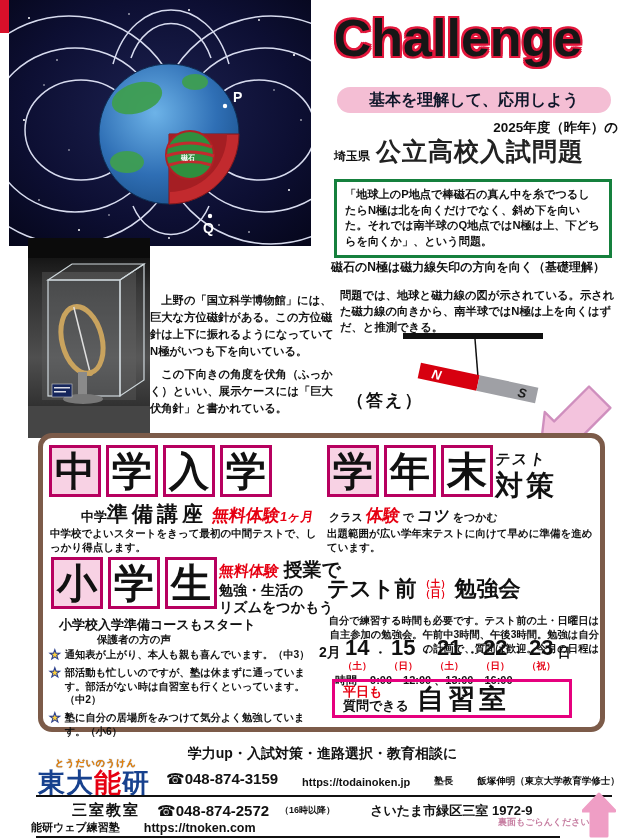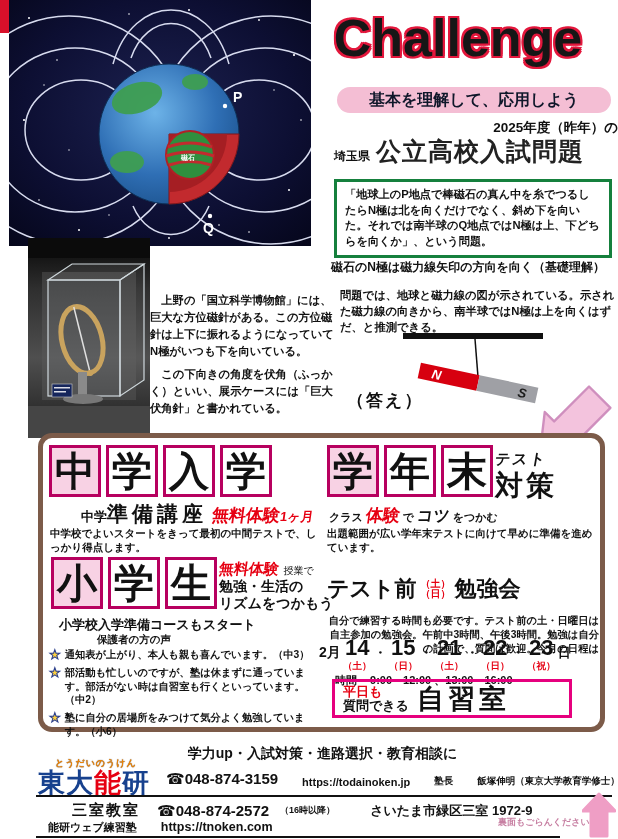--- a/index.html
+++ b/index.html
@@ -47,21 +47,21 @@
   .boxes-chu{left:6px;top:7px;}
   .prep-row{left:14px;top:62px;display:flex;align-items:baseline;white-space:nowrap;margin-left:24px;}
   .prep-pre{font-size:13px;font-weight:900;}
   .prep-main{font-size:21px;font-weight:900;letter-spacing:4px;}
   .free-red{font-size:17px;font-weight:900;color:#e60012;display:inline-block;transform:skewX(-8deg);margin-left:5px;}
   .free-suf{font-size:13px;font-weight:900;color:#e60012;display:inline-block;transform:skewX(-8deg);}
   .chu-desc{left:7px;top:88px;width:268px;font-size:10.5px;font-weight:900;line-height:1.35;}
   .boxes-sho{left:8px;top:119px;}
   .sho-text{left:176px;top:121px;line-height:1.2;white-space:nowrap;}
   .sho-free{font-size:15px;font-weight:900;color:#e60012;display:inline-block;transform:skewX(-8deg);}
-  .sho-free-suf{font-size:10px;font-weight:400;}
+  .sho-free-suf{font-size:19px;font-weight:700;}
   .sho-line{font-size:14px;font-weight:900;}
   .sho-note{left:16px;top:178px;font-size:13px;font-weight:900;}
   .voices-title{left:54px;top:195px;font-size:10.5px;font-weight:900;}
   .voices{left:6px;top:210px;width:270px;}
   .voice{display:flex;gap:4px;font-size:10.3px;font-weight:900;line-height:1.32;margin-bottom:4px;}
   .star{flex:0 0 auto;font-size:13px;line-height:1.1;color:#ffd23e;
     -webkit-text-stroke:1px #2a3f8f;text-shadow:0 0 1px #2a3f8f;}
 
   .boxes-gaku{left:284px;top:7px;}
   .taisaku-block{left:452px;top:12px;text-align:left;}
@@ -102,21 +102,21 @@
   .line1{left:36px;top:795px;width:576px;border-top:2px solid #111;}
   .contact1{left:166px;top:770px;display:flex;align-items:flex-end;gap:24px;white-space:nowrap;}
   .phone-big{font-size:15px;font-weight:900;}
   .url{font-size:11px;font-weight:900;}
   .principal-label{font-size:9.5px;font-weight:900;}
   .principal{font-size:9.5px;font-weight:900;}
   .contact2{left:72px;top:801px;display:flex;align-items:center;gap:17px;white-space:nowrap;}
   .room{font-size:15px;font-weight:900;letter-spacing:2px;}
   .phone-note{font-size:9px;font-weight:900;margin-left:-6px;}
   .address{font-size:13px;font-weight:900;margin-left:18px;}
-  .contact3{left:48px;top:820px;display:flex;align-items:flex-start;gap:24px;white-space:nowrap;}
+  .contact3{left:31px;top:820px;display:flex;align-items:center;gap:24px;white-space:nowrap;}
   .webschool{font-size:11px;font-weight:900;}
   .url2{font-size:12.5px;font-weight:900;}
   .line2{left:36px;top:836px;width:524px;border-top:2px solid #111;}
   .back-note{left:498px;top:816px;font-size:9px;font-weight:900;color:#c77fa2;}
   .up-arrow{left:582px;top:792px;width:34px;height:46px;}
 </style>
 </head>
 <body>
 
 <div id="poster">

